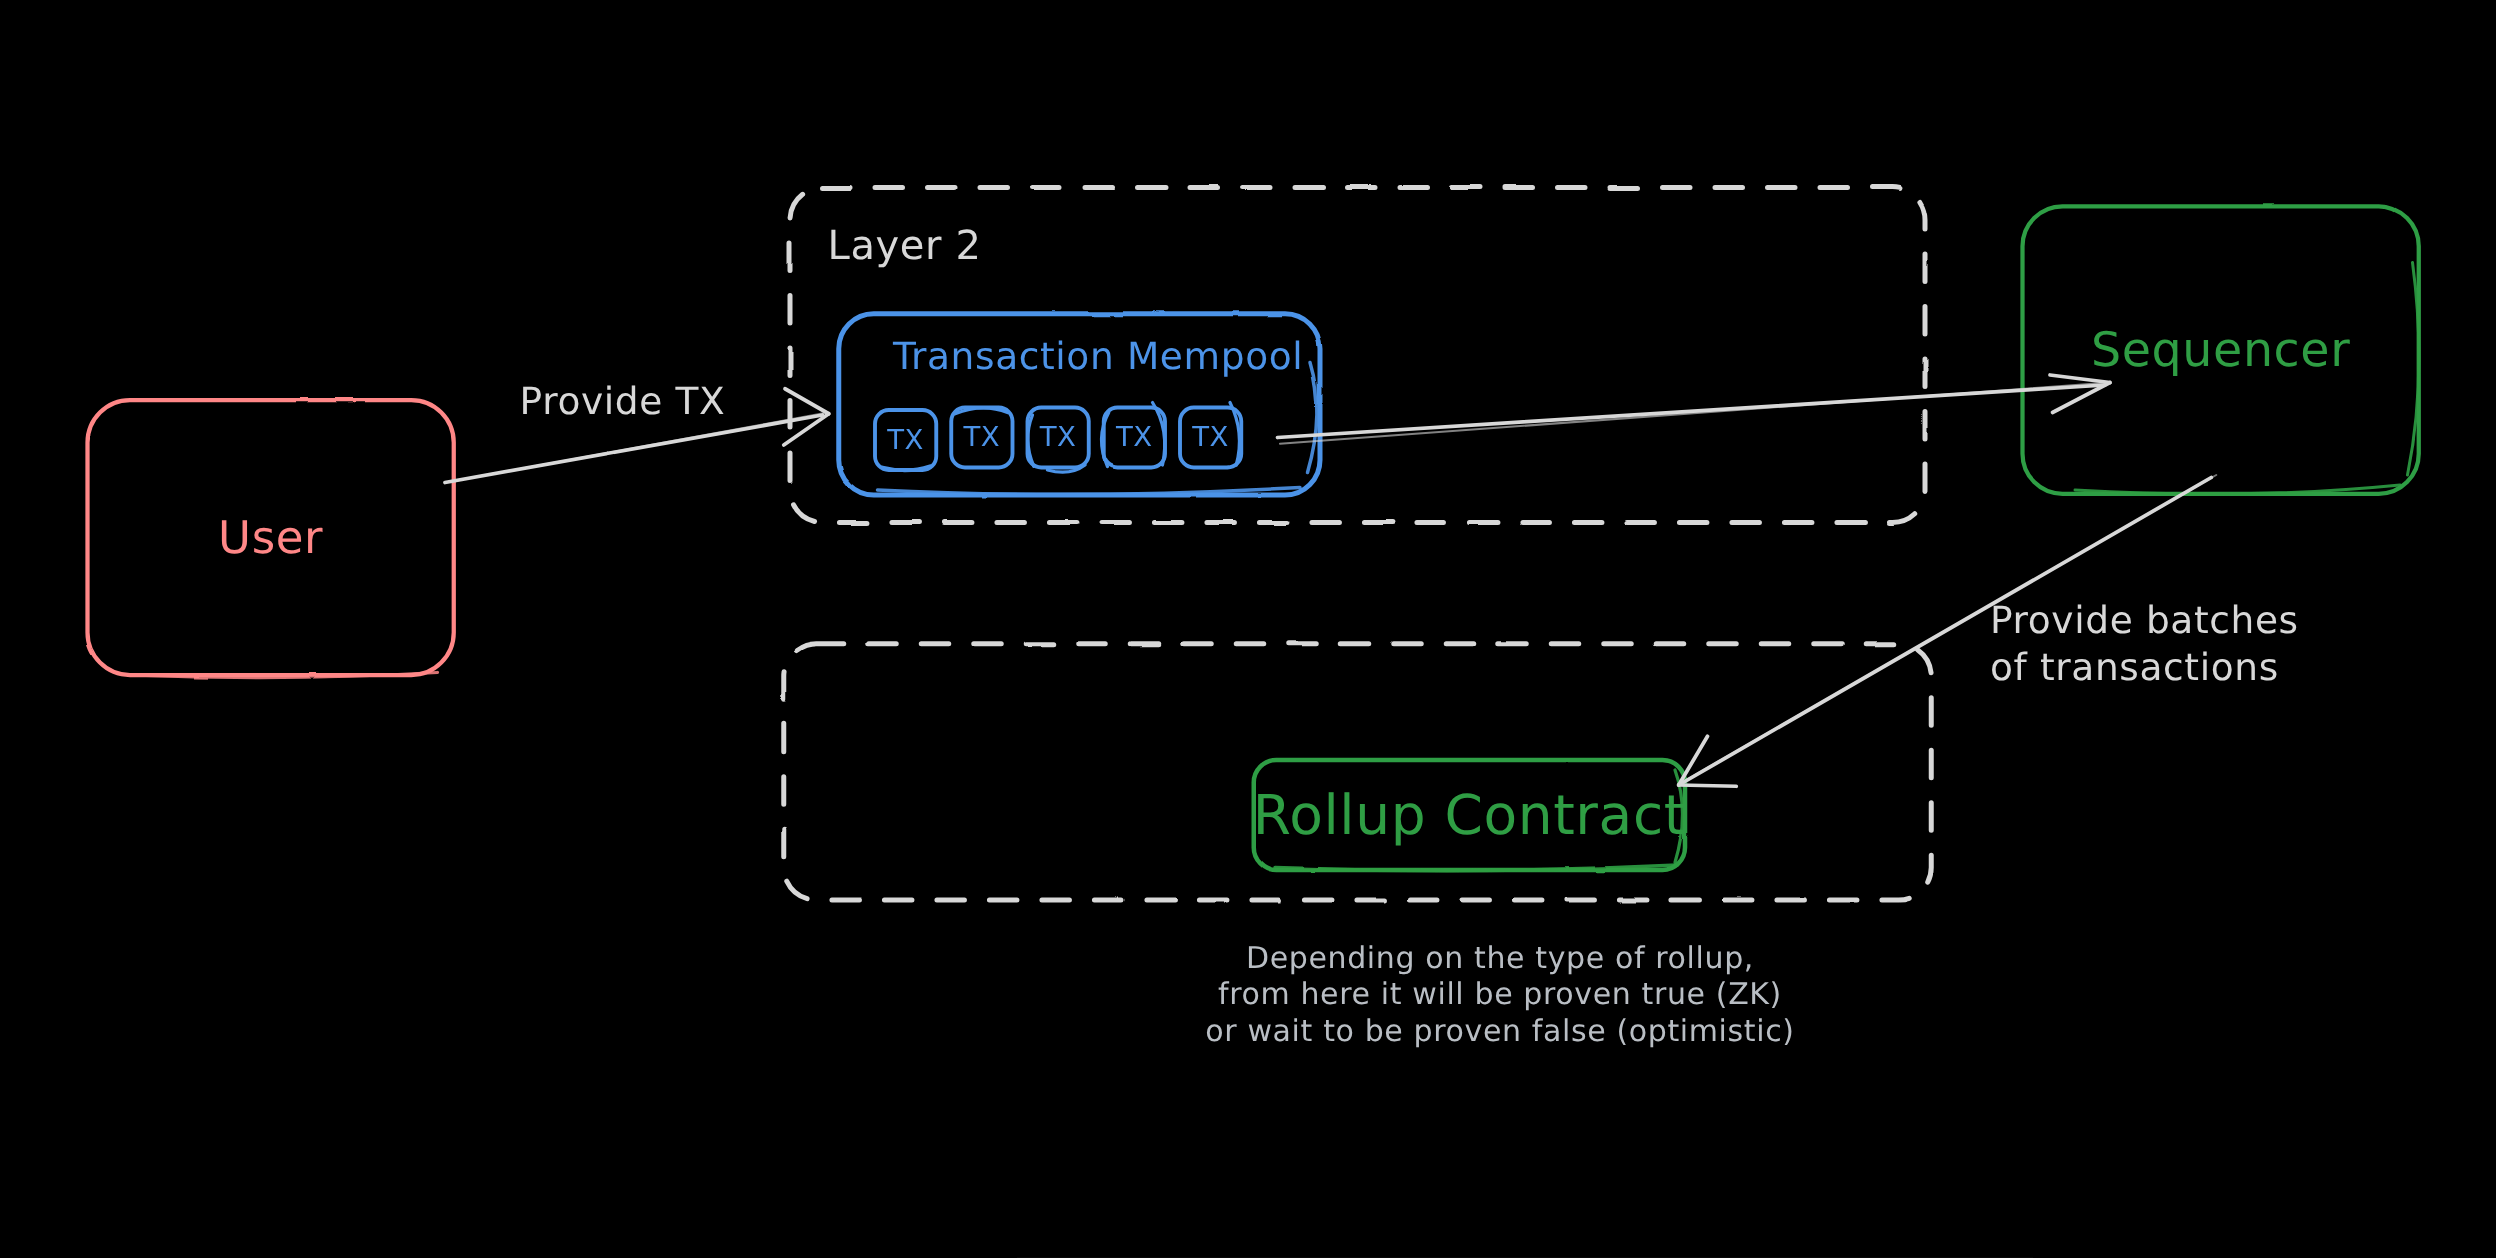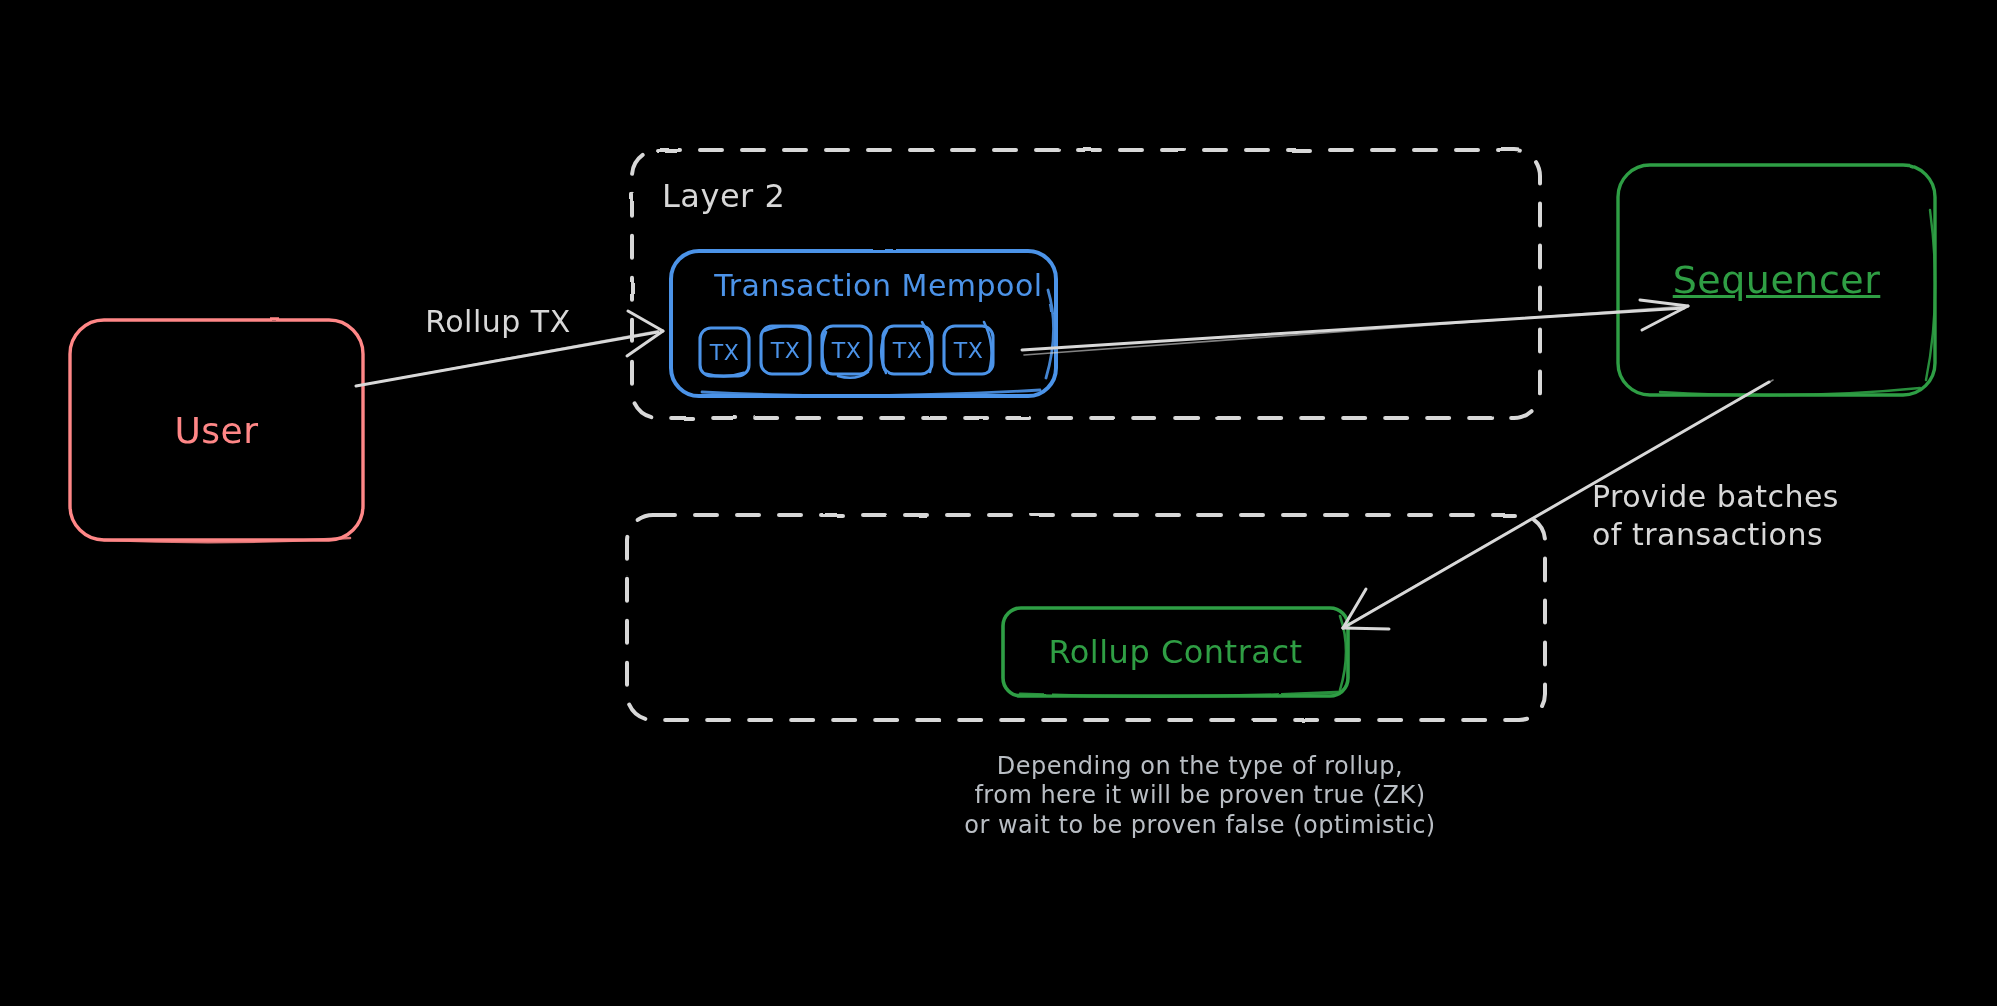--- a/index.html
+++ b/index.html
@@ -40,21 +40,21 @@
   }
   .handwritten {
     font-family: "DejaVu Sans", sans-serif;
     font-weight: 400;
   }
   .user-text   { color: #ff8787; font-size: 36px; }
   .seq-text    { color: #2f9e44; font-size: 38px; }
   .mempool-text{ color: #4c93e8; font-size: 30px; }
   .tx-text     { color: #4c93e8; font-size: 22px; }
   .group-text  { color: #d8d8d8; font-size: 32px; }
-  .rollup-text { color: #2f9e44; font-size: 32px; text-align: center; }
+  .rollup-text { color: #2f9e44; font-size: 44px; text-align: center; }
   .edge-text   { color: #d8d8d8; font-size: 30px; line-height: 1.28; }
   .caption-text{ color: #b9bec4; font-size: 24px; line-height: 1.22; }
 </style>
 </head>
 <body style="background: rgb(18, 18, 18);">
 
 <div id="canvas" style="background: #000000;">
 
   <svg class="layer" viewBox="0 0 1997 1006" xmlns="http://www.w3.org/2000/svg">
 
@@ -156,33 +156,33 @@
       <path d="M 1343 628 L 1389 629" fill="none" stroke="#d8d8d8" stroke-width="3" stroke-linecap="round"></path>
     </g>
 
   </svg>
 
   <div class="node-label handwritten group-text" style="left:662px; top:175px; width:300px; height:42px; justify-content:flex-start;">Layer 2</div>
 
 
   <div class="node-label handwritten user-text" style="left:70px; top:320px; width:293px; height:220px;text-align:right;">User</div>
 
-  <div class="node-label handwritten seq-text" style="left:1618px; top:165px; width:317px; height:230px;text-decoration:underline;">Sequencer</div>
+  <div class="node-label handwritten seq-text" style="left:1618px; top:165px; width:317px; height:230px;">Sequencer</div>
 
   <div class="node-label handwritten mempool-text" style="left:686px; top:262px; width:385px; height:46px;">Transaction Mempool</div>
 
   <div class="node-label handwritten rollup-text" style="left:1003px; top:608px; width:345px; height:88px;">Rollup Contract</div>
 
   <div class="node-label handwritten tx-text" style="left:700px; top:328px; width:49px; height:48px;">TX</div>
   <div class="node-label handwritten tx-text" style="left:761px; top:326px; width:49px; height:48px;">TX</div>
   <div class="node-label handwritten tx-text" style="left:822px; top:326px; width:49px; height:48px;">TX</div>
   <div class="node-label handwritten tx-text" style="left:883px; top:326px; width:49px; height:48px;">TX</div>
   <div class="node-label handwritten tx-text" style="left:944px; top:326px; width:49px; height:48px;">TX</div>
 
-  <div class="node-label handwritten edge-text" style="left:383px; top:300px; width:230px; height:44px;">Rollup TX</div>
+  <div class="node-label handwritten edge-text" style="left:383px; top:300px; width:230px; height:44px;">Provide TX</div>
 
   <div class="node-label handwritten edge-text" style="left:1592px; top:478px; width:320px; height:86px; align-items:flex-start; justify-content:flex-start; text-align:left;">Provide batches
 of transactions</div>
 
   <div class="node-label handwritten caption-text" style="left:900px; top:752px; width:600px; height:100px; align-items:flex-start;">Depending on the type of rollup,
 from here it will be proven true (ZK)
 or wait to be proven false (optimistic)</div>
 
 </div>
 

